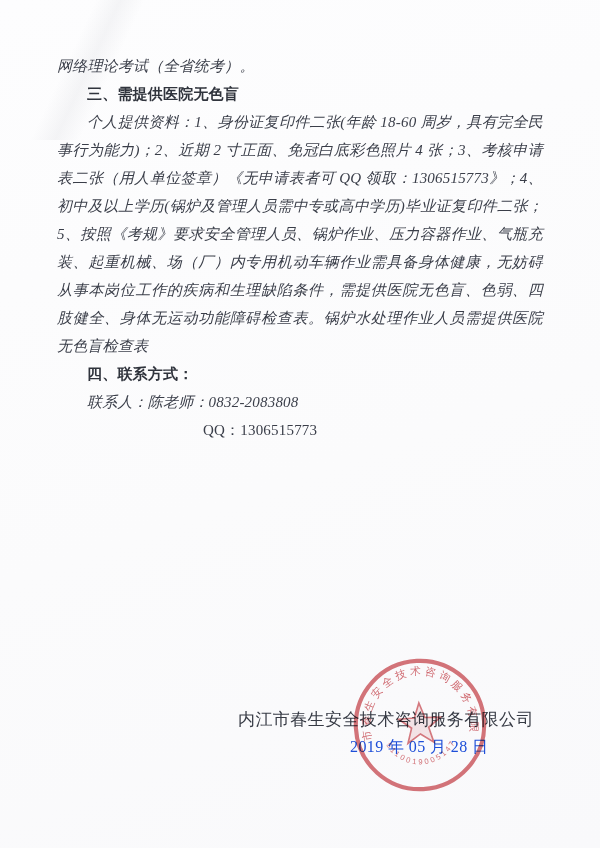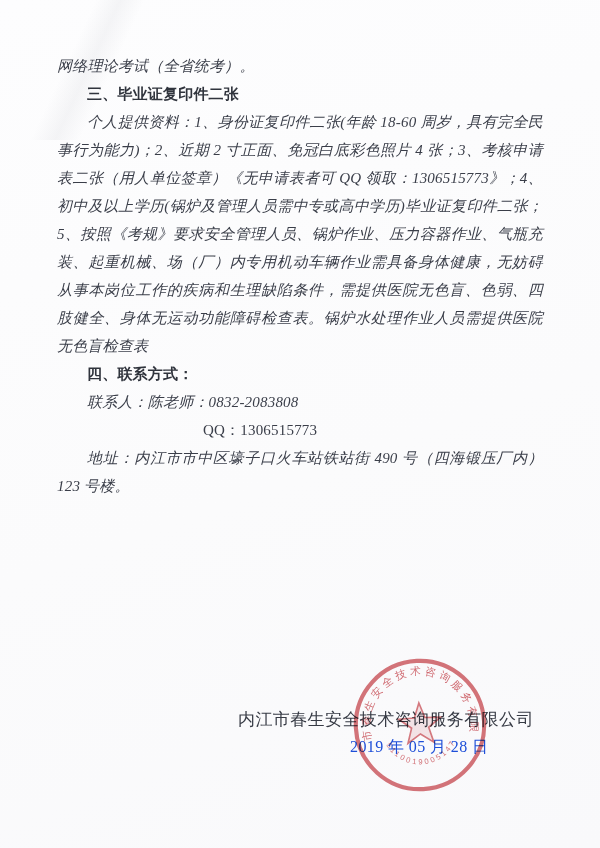--- a/index.html
+++ b/index.html
@@ -77,26 +77,25 @@
     pointer-events: none;
   }
 </style>
 </head>
 <body>
 
 <div class="crease"></div>
 
 <div class="doc">
   <p class="para no-indent">网络理论考试（全省统考）。</p>
-  <p class="heading">三、毕业证复印件二张</p>
+  <p class="heading">三、需提供医院无色盲</p>
   <p class="para">个人提供资料：1、身份证复印件二张(年龄 18-60 周岁，具有完全民事行为能力)；2、近期 2 寸正面、免冠白底彩色照片 4 张；3、考核申请表二张（用人单位签章）《无申请表者可 QQ 领取：1306515773》；4、初中及以上学历(锅炉及管理人员需中专或高中学历)毕业证复印件二张；5、按照《考规》要求安全管理人员、锅炉作业、压力容器作业、气瓶充装、起重机械、场（厂）内专用机动车辆作业需具备身体健康，无妨碍从事本岗位工作的疾病和生理缺陷条件，需提供医院无色盲、色弱、四肢健全、身体无运动功能障碍检查表。锅炉水处理作业人员需提供医院无色盲检查表</p>
   <p class="heading">四、联系方式：</p>
   <p class="contact-line">联系人：陈老师：0832-2083808</p>
   <p class="contact-qq">QQ：1306515773</p>
-  <p class="para">地址：内江市市中区壕子口火车站铁站街 490 号（四海锻压厂内）123 号楼。</p>
 </div>
 
 <div class="signature-company">内江市春生安全技术咨询服务有限公司</div>
 <div class="signature-date">2019 年 05 月 28 日</div>
 
 <svg class="stamp" viewBox="0 0 200 200" xmlns="http://www.w3.org/2000/svg">
   <defs>
     <path id="arcTop" d="M 31.4 125 A 73 73 0 1 1 168.6 125" fill="none"></path>
     <path id="arcBottom" d="M 50.6 128.5 A 57 57 0 0 0 149.4 128.5" fill="none"></path>
   </defs>

